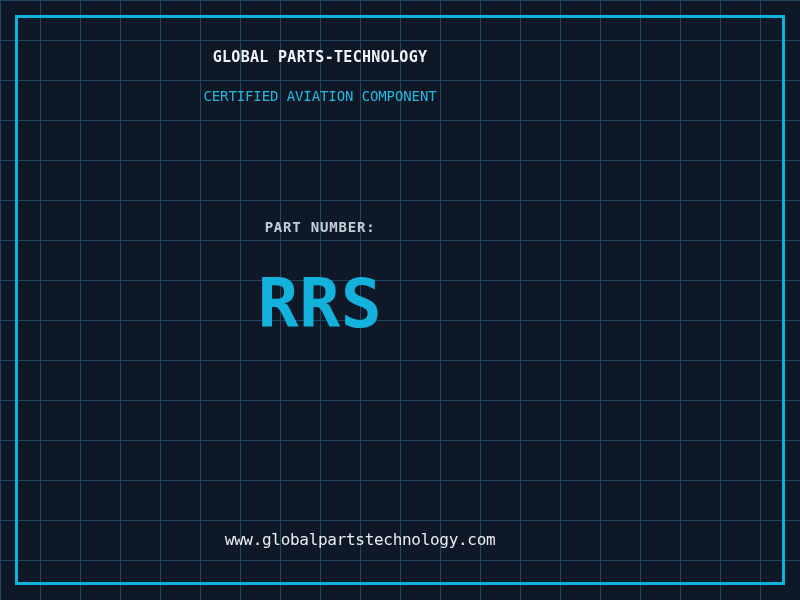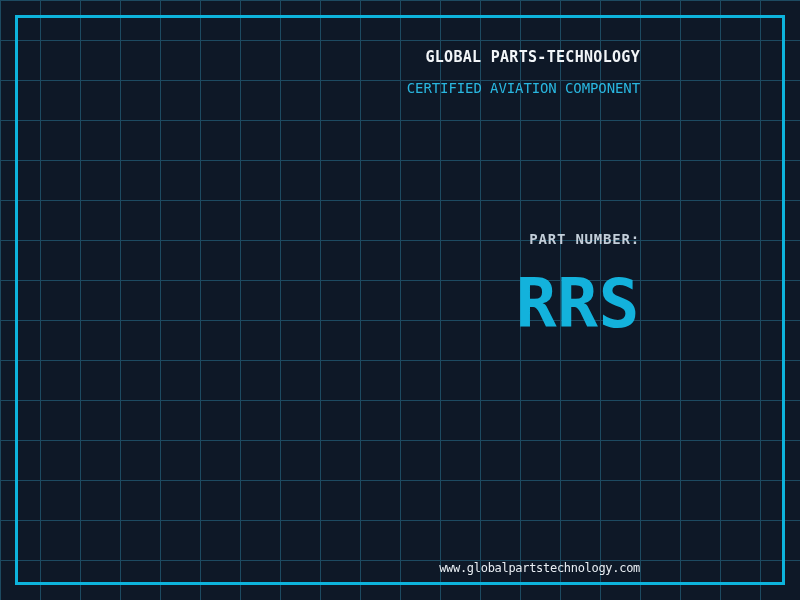--- a/index.html
+++ b/index.html
@@ -25,57 +25,57 @@
     top: 15px;
     right: 15px;
     bottom: 15px;
     border: 3px solid var(--frame, #0db3dc);
     box-sizing: border-box;
   }
   .text {
     position: absolute;
     left: 0;
     width: 640px;
-    text-align: right;
+    text-align: center;
     white-space: pre;
   }
   .title {
     top: 48px;
     font-size: 15px;
     font-weight: bold;
     letter-spacing: 0.3px;
     color: var(--title, #f2f5f8);
   }
   .subtitle {
-    top: 80px;
+    top: 88px;
     font-size: 14px;
     letter-spacing: -0.1px;
     color: var(--subtitle, #29b7e0);
   }
   .part-label {
     top: 219px;
     font-size: 14px;
     font-weight: bold;
     letter-spacing: 0.8px;
     color: var(--part-label, #c3ced9);
-    margin-top: 12px;
   }
   .part-number {
     top: 270px;
     font-size: 68px;
     font-weight: bold;
     line-height: 1;
     letter-spacing: 0.5px;
     color: var(--part-number, #13b2dc);
   }
   .url {
-    top: 561px;
-    font-size: 12px;
+    top: 530px;
+    font-size: 16px;
     letter-spacing: -0.3px;
     color: var(--url, #e9eef3);
+    padding-left: 40px;
   }
 </style>
 </head>
 <body>
 
 <div class="grid-bg"></div>
 <div class="frame"></div>
 
 <div class="text title">GLOBAL PARTS-TECHNOLOGY</div>
 

